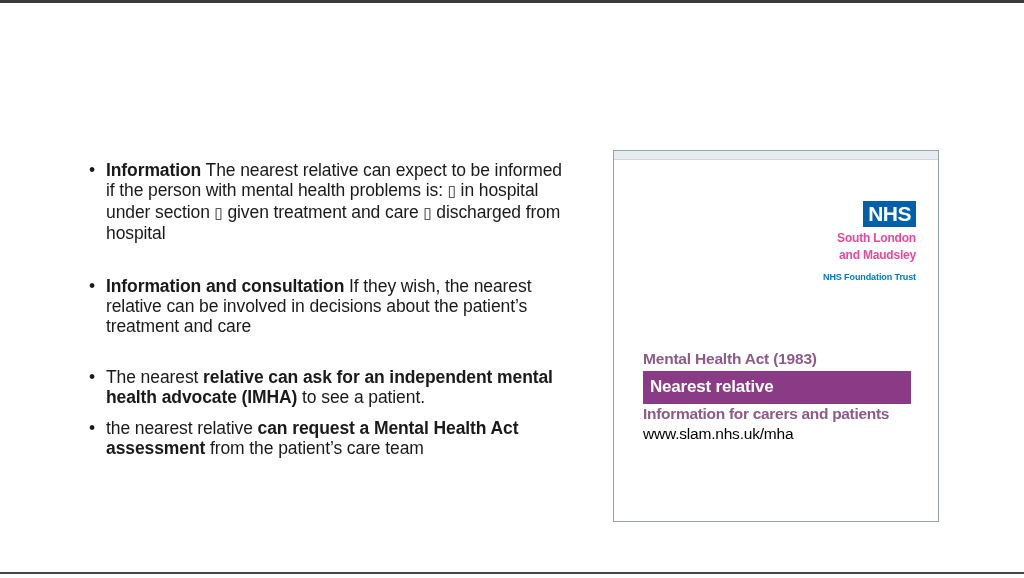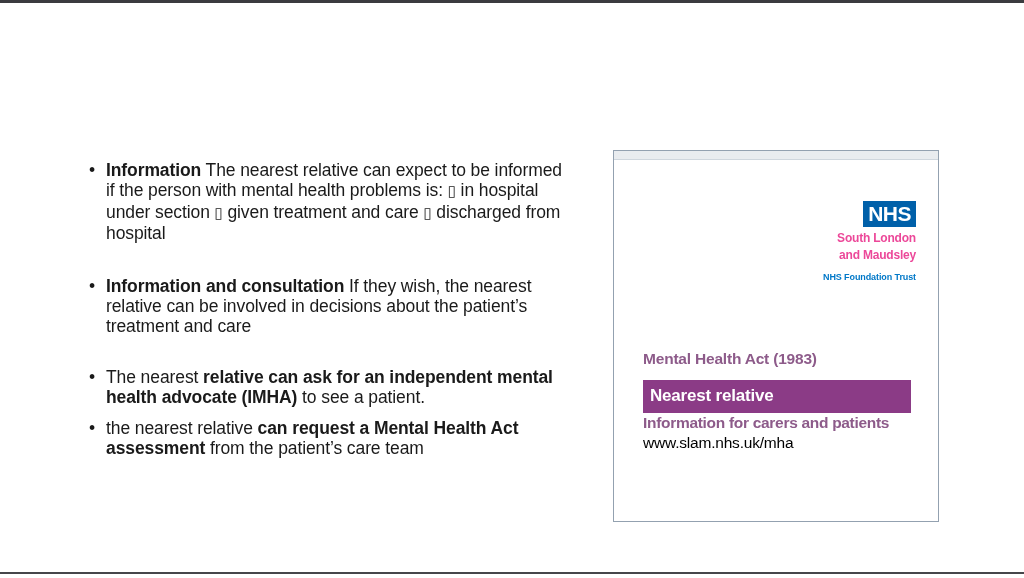--- a/index.html
+++ b/index.html
@@ -146,21 +146,21 @@
     width: 268px;
   }
   #mha-title {
     color: #8d5b8a;
     font-weight: bold;
     font-size: 15.5px;
     line-height: 19px;
     letter-spacing: -0.2px;
   }
   #nearest-relative-banner {
-    margin-top: 12px;
+    margin-top: 3px;
     background: #8b3b86;
     color: #ffffff;
     font-weight: bold;
     font-size: 17px;
     line-height: 20px;
     padding: 6px 0 7px 7px;
     letter-spacing: -0.2px;
   }
   #leaflet-subtitle {
     color: #8d5b8a;

